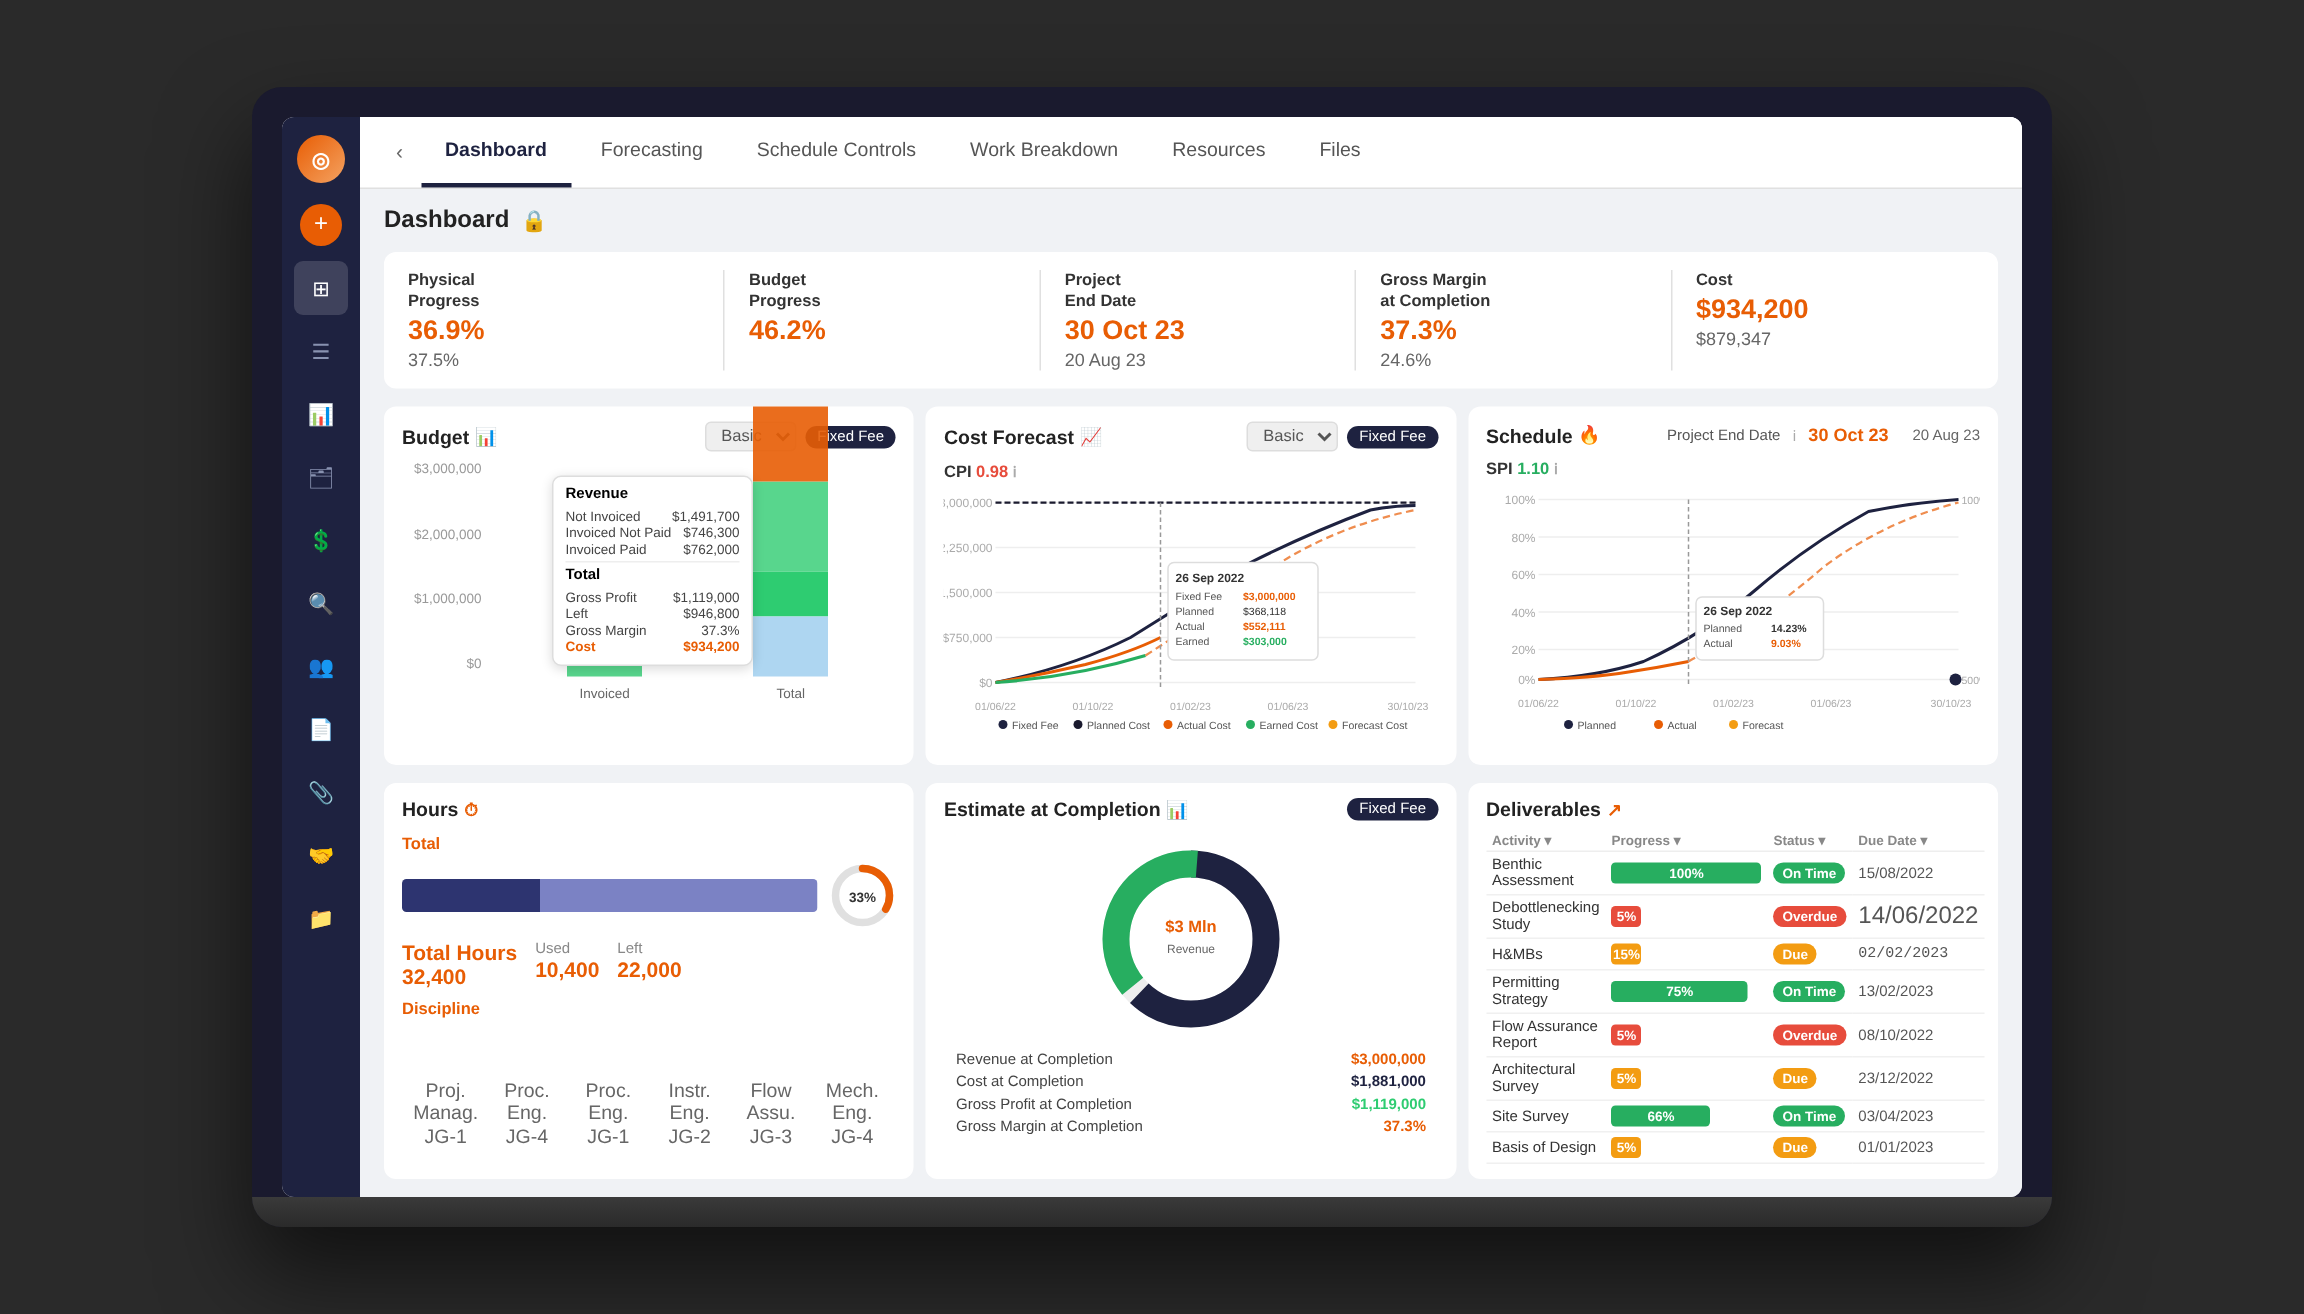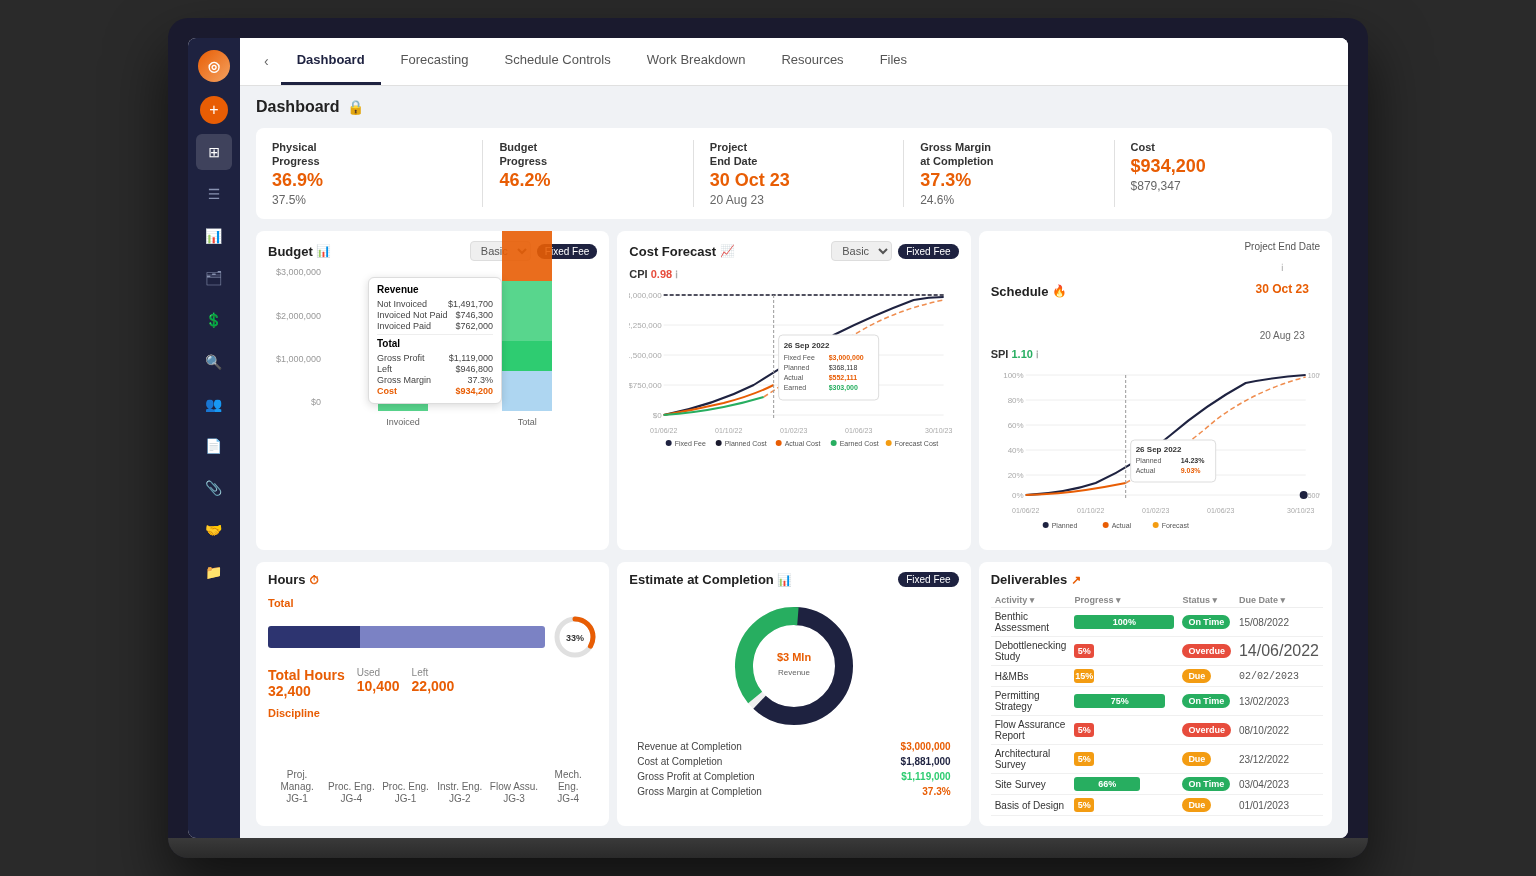--- a/index.html
+++ b/index.html
@@ -226,21 +226,21 @@
     .hours-bar-used { background: #2d3470; }
     .hours-bar-left { background: #7b82c4; }
     .hours-donut { width: 44px; height: 44px; flex-shrink: 0; }
     .hours-stats { display: flex; gap: 12px; font-size: 10px; }
     .hours-stat { }
     .hours-stat-value { font-size: 14px; font-weight: 700; color: #e85d04; }
     .hours-stat-sub { color: #888; }
 
     .discipline-section { margin-top: 8px; }
     .discipline-label { font-size: 11px; color: #e85d04; font-weight: 600; margin-bottom: 6px; }
-    .disc-label { font-size: 10px; color: #666; text-align: center; margin-top: 2px; line-height: 1.2; }
+    .disc-label { font-size: 13px; color: #666; text-align: center; margin-top: 2px; line-height: 1.2; }
 
     
     .eac-content { display: flex; flex-direction: column; align-items: center; padding: 8px; }
     .eac-donut { width: 130px; height: 130px; margin: 0 auto; }
     .eac-stats { font-size: 10px; color: #444; margin-top: 8px; width: 100%; }
     .eac-stat-row { display: flex; justify-content: space-between; padding: 2px 0; }
     .eac-stat-value { font-weight: 600; color: #1e2240; }
     .eac-stat-value.green { color: #2ecc71; }
     .eac-stat-value.orange { color: #e85d04; }
 
@@ -487,21 +487,21 @@
               </svg>
             </div>
           </div>
 
           <div class="chart-card">
             <div class="chart-card-header">
               <div class="chart-title">
                 <span>Schedule</span>
                 <span class="chart-title-icon">🔥</span>
               </div>
-              <div style="display:flex;align-items:center;gap:8px;flex-direction:column;">
+              <div style="display:flex;align-items:center;gap:8px;">
                 <span style="font-size:10px;color:#555;">Project End Date</span>
                 <span class="info-icon">ℹ</span>
                 <span style="font-size:12px;font-weight:700;color:#e85d04;">30 Oct 23</span>
                 <br>
                 <span style="font-size:10px;color:#666;">20 Aug 23</span>
               </div>
             </div>
             <div class="cpi-spi">
               SPI <span class="spi-value">1.10</span>
               <span class="info-icon">ℹ</span>

